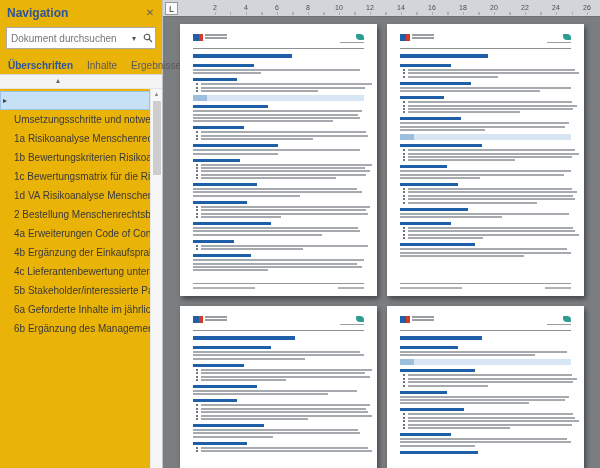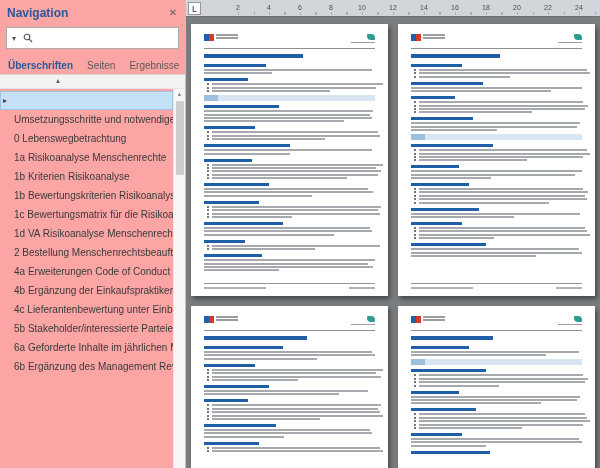--- a/index.html
+++ b/index.html
@@ -1,20 +1,20 @@
 <!DOCTYPE html>
 <html><head>
 <meta charset="utf-8">
 <style>
   * { margin:0; padding:0; box-sizing:border-box; }
   html,body { width:600px; height:468px; overflow:hidden; font-family:"Liberation Sans",sans-serif; background:#fff; }
   .app { display:flex; width:600px; height:468px; }
 
   
-  .nav-pane { width:186px; background:#fca5a5; border-right:1px solid #c3c3c3; position:relative; flex:none; }
+  .nav-pane { width:163px; background:#eab308; border-right:1px solid #c3c3c3; position:relative; flex:none; }
   .nav-header { height:25px; display:flex; align-items:center; padding:0 4px 0 7px; }
   .nav-title { flex:1; color:#2b579a; font-weight:bold; font-size:12px; }
   .close { color:#5f5f5f; font-size:10px; width:16px; height:16px; line-height:16px; text-align:center; cursor:pointer; }
   .search-wrap { margin:2px 6px 6px 6px; height:22px; border:1px solid #ababab; display:flex; align-items:center; background:#fff; }
   .search-input { flex:1; min-width:0; border:none; outline:none; font-size:10px; color:#444; padding:0 4px; font-family:"Liberation Sans",sans-serif; }
   .search-input::placeholder { color:#767676; }
   .search-btn { flex:none; width:14px; text-align:center; color:#555; font-size:8px; cursor:pointer; }
   .search-btn svg { display:block; margin:0 auto; }
   .tabs { display:flex; align-items:flex-end; gap:12px; padding:0 0 0 7px; height:20px; border-bottom:1px solid #d6d6d6; font-size:10px; }
   .tab { color:#595959; padding:2px 1px 3px; cursor:pointer; white-space:nowrap; }
@@ -70,42 +70,41 @@
 <body>
 
 <div class="app">
 
   <aside class="nav-pane">
     <div class="nav-header">
       <span class="nav-title">Navigation</span>
       <span class="close">✕</span>
     </div>
     <div class="search-wrap">
+      <input class="search-input" placeholder="Dokument durchsuchen" style="">
       <span class="search-btn">▾</span>
       <span class="search-btn">
         <svg width="10" height="10" viewBox="0 0 10 10">
             <circle cx="4" cy="4" r="2.8" fill="none" stroke="#555" stroke-width="1.1"></circle>
             <line x1="6.2" y1="6.2" x2="9" y2="9" stroke="#555" stroke-width="1.2"></line>
           </svg>
       </span>
     </div>
     <div class="tabs" id="navTabs">
         <span class="tab active">Überschriften</span>
-        <span class="tab">Seiten</span>
+        <span class="tab">Inhalte</span>
         <span class="tab">Ergebnisse</span>
       </div>
     <div class="mini-toolbar">
       <span class="mini-icon">▴</span>
     </div>
     <div class="nav-list" id="navList">
         <div class="nav-item selected"><span class="marker">▸</span></div>
         <div class="nav-item"><span>Umsetzungsschritte und notwendige Doku...</span></div>
-        <div class="nav-item"><span>0 Lebenswegbetrachtung</span></div>
         <div class="nav-item"><span>1a Risikoanalyse Menschenrechte</span></div>
-        <div class="nav-item"><span>1b Kriterien Risikoanalyse</span></div>
         <div class="nav-item"><span>1b Bewertungskriterien Risikoanalyse Mensch...</span></div>
         <div class="nav-item"><span>1c Bewertungsmatrix für die Risikoanalyse ...</span></div>
         <div class="nav-item"><span>1d VA Risikoanalyse Menschenrechte (Erläu...</span></div>
         <div class="nav-item"><span>2 Bestellung Menschenrechtsbeauftragter</span></div>
         <div class="nav-item"><span>4a Erweiterungen Code of Conduct</span></div>
         <div class="nav-item"><span>4b Ergänzung der Einkaufspraktiken</span></div>
         <div class="nav-item"><span>4c Lieferantenbewertung unter Einbezug v...</span></div>
         <div class="nav-item"><span>5b Stakeholder/interessierte Parteien im Th...</span></div>
         <div class="nav-item"><span>6a Geforderte Inhalte im jährlichen Mensch...</span></div>
         <div class="nav-item"><span>6b Ergänzung des Management Review u...</span></div>

